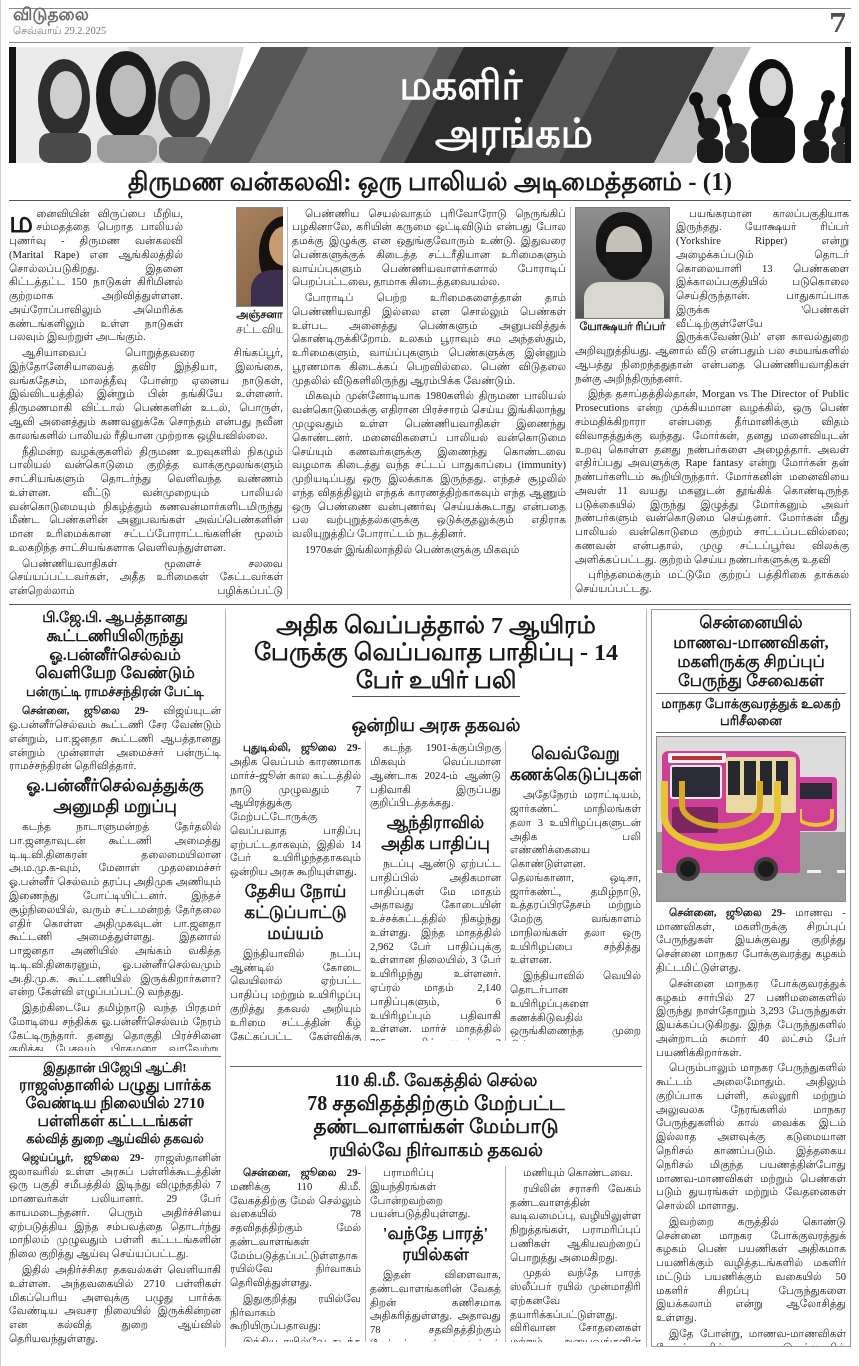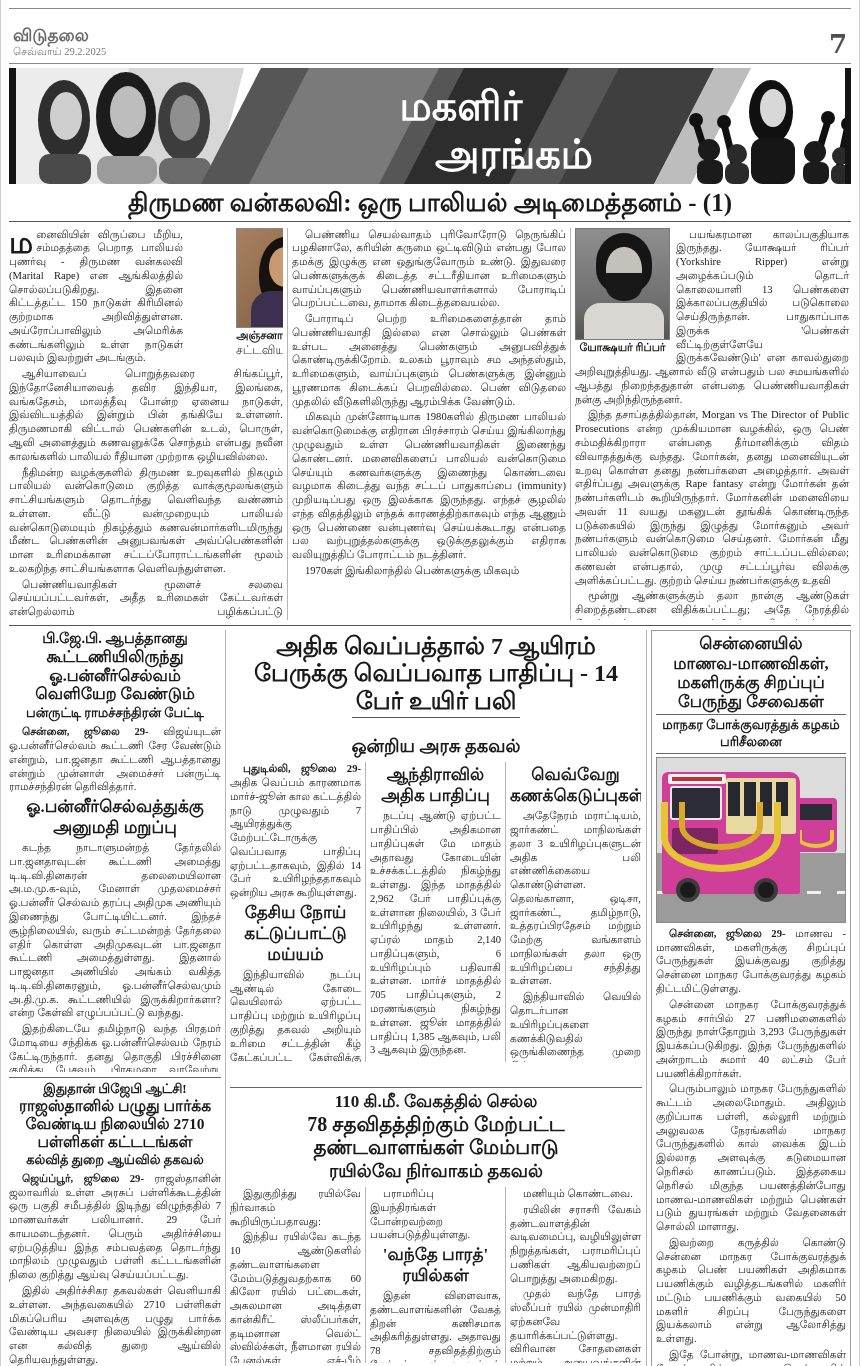--- a/index.html
+++ b/index.html
@@ -4,21 +4,21 @@
 <style>
   * { box-sizing: border-box; margin: 0; padding: 0; }
   html,body { background:#fff; }
   body { width:860px; height:1366px; overflow:hidden;
          font-family:"Liberation Serif","DejaVu Serif",serif; color:#1a1a1a; }
   .sheet { width:860px; height:1366px; padding:8px 8px 0 8px;
            border-left:1px solid #cfcfcf; border-right:1px solid #cfcfcf; }
 
   
   .pg-head { border-top:1.5px solid #8a8a8a; border-bottom:1.5px solid #8a8a8a;
-             padding:3px 4px 4px 4px; display:flex; justify-content:space-between; align-items:flex-end; height:56px; }
+             padding:3px 4px 4px 4px; display:flex; justify-content:space-between; align-items:flex-end; height:35px; }
   .paper-name { font-weight:bold; font-size:17px; color:#6b6b6b; line-height:1.1; }
   .edition-date { font-size:10.5px; color:#7a7a7a; }
   .pg-num { font-size:26px; font-weight:bold; color:#4f4f4f; font-family:"DejaVu Serif",serif; }
 
   
   .banner { margin-top:4px; height:116px; position:relative; background:#fff; overflow:hidden; }
   .banner svg { display:block; }
 
   
   .feat-headline { text-align:center; font-size:25px; font-weight:bold; letter-spacing:0;
@@ -205,20 +205,21 @@
           <div class="photo-ripper">
             <div class="coat"></div>
               <div class="hair"></div>
               <div class="face"></div>
               <div class="beard"></div>
           </div>
           <div class="photo-cap">யோக்ஷயர் ரிப்பர்</div>
         </div>
         <p class="bp">பயங்கரமான காலப்பகுதியாக இருந்தது. யோக்ஷயர் ரிப்பர் (Yorkshire Ripper) என்று அழைக்கப்படும் தொடர் கொலையாளி 13 பெண்களை இக்காலப்பகுதியில் படுகொலை செய்திருந்தான். பாதுகாப்பாக இருக்க 'பெண்கள் வீட்டிற்குள்ளேயே இருக்கவேண்டும்' என காவல்துறை அறிவுறுத்தியது. ஆனால் வீடு என்பதும் பல சமயங்களில் ஆபத்து நிறைந்ததுதான் என்பதை பெண்ணியவாதிகள் நன்கு அறிந்திருந்தனர்.</p>
         <p class="bp">இந்த தசாப்தத்தில்தான், Morgan vs The Director of Public Prosecutions என்ற முக்கியமான வழக்கில், ஒரு பெண் சம்மதிக்கிறாரா என்பதை தீர்மானிக்கும் விதம் விவாதத்துக்கு வந்தது. மோர்கன், தனது மனைவியுடன் உறவு கொள்ள தனது நண்பர்களை அழைத்தார். அவள் எதிர்ப்பது அவளுக்கு Rape fantasy என்று மோர்கன் தன் நண்பர்களிடம் கூறியிருந்தார். மோர்கனின் மனைவியை அவள் 11 வயது மகனுடன் தூங்கிக் கொண்டிருந்த படுக்கையில் இருந்து இழுத்து மோர்கனும் அவர் நண்பர்களும் வன்கொடுமை செய்தனர். மோர்கன் மீது பாலியல் வன்கொடுமை குற்றம் சாட்டப்படவில்லை; கணவன் என்பதால், முழு சட்டப்பூர்வ விலக்கு அளிக்கப்பட்டது. குற்றம் செய்ய நண்பர்களுக்கு உதவி</p>
+        <p class="bp">புரிந்தமைக்கும் மட்டுமே குற்றப் பத்திரிகை தாக்கல் செய்யப்பட்டது.</p>
         <p class="bp">மூன்று ஆண்களுக்கும் தலா நான்கு ஆண்டுகள் சிறைத்தண்டனை விதிக்கப்பட்டது; அதே நேரத்தில் மோர்கனுக்கு 10 ஆண்டுகள் சிறைத்தண்டனை விதிக்கப்பட்டது. அவர்கள் ஒவ்வொருவரும் மேல்முறையீடு செய்தனர். 1975-ம் ஆண்டில், சட்ட விவாதப் புள்ளியின் அடிப்படையில் இந்த வழக்கு பிரபுக்கள் சபைக்கு (House of Lords) பரிந்துரைக்கப்பட்டது.</p>
 
       </div>
     </div>
   </div>
 
   <hr class="hr-main">
 
   <div class="band2">
 
@@ -252,40 +253,42 @@
         <div class="subhead big"><span class="rule-above">ஒன்றிய அரசு தகவல்</span></div>
         <div class="cols3 heat-cols">
           <div class="c3">
             <p class="bp"><b class="dl">புதுடில்லி, ஜூலை 29-</b> <span>அதிக வெப்பம் காரணமாக மார்ச்-ஜூன் கால கட்டத்தில் நாடு முழுவதும் 7 ஆயிரத்துக்கு மேற்பட்டோருக்கு வெப்பவாத பாதிப்பு ஏற்பட்டதாகவும், இதில் 14 பேர் உயிரிழந்ததாகவும் ஒன்றிய அரசு கூறியுள்ளது.</span></p>
             <div class="inner-sub">தேசிய நோய் கட்டுப்பாட்டு மய்யம்</div>
             <p class="bp">இந்தியாவில் நடப்பு ஆண்டில் கோடை வெயிலால் ஏற்பட்ட பாதிப்பு மற்றும் உயிரிழப்பு குறித்து தகவல் அறியும் உரிமை சட்டத்தின் கீழ் கேட்கப்பட்ட கேள்விக்கு ஒன்றிய அரசின் தேசிய நோய் கட்டுப்பாட்டு மய்யம் பதில் அளித்துள்ளது. அதன்படி இந்த ஆண்டு கடந்த மார்ச் 1 முதல் ஜூன் 24 வரையிலான காலகட்டத்தில் அதிக வெப்பம் நிலவியதாகவும், இந்த நாட்களில் 7,192 பேர் வெப்பவாத பாதிப்புக்கு உள்ளாகி இருப்பதாகவும் கூறியுள்ளது. இதில் 14 பேர் உயிரிழந்து உள்ளனர்.</p>
 
           </div>
           <div class="vrule"></div>
           <div class="c3">
+            <p class="bp">கடந்த 1901-க்குப்பிறகு மிகவும் வெப்பமான ஆண்டாக 2024-ம் ஆண்டு பதிவாகி இருப்பது குறிப்பிடத்தக்கது.</p>
             <div class="inner-sub">ஆந்திராவில் அதிக பாதிப்பு</div>
             <p class="bp">நடப்பு ஆண்டு ஏற்பட்ட பாதிப்பில் அதிகமான பாதிப்புகள் மே மாதம் அதாவது கோடையின் உச்சக்கட்டத்தில் நிகழ்ந்து உள்ளது. இந்த மாதத்தில் 2,962 பேர் பாதிப்புக்கு உள்ளான நிலையில், 3 பேர் உயிரிழந்து உள்ளனர். ஏப்ரல் மாதம் 2,140 பாதிப்புகளும், 6 உயிரிழப்பும் பதிவாகி உள்ளன. மார்ச் மாதத்தில் 705 பாதிப்புகளும், 2 மரணங்களும் நிகழ்ந்து உள்ளன. ஜூன் மாதத்தில் பாதிப்பு 1,385 ஆகவும், பலி 3 ஆகவும் இருந்தன.</p>
 
           </div>
           <div class="vrule"></div>
           <div class="c3">
             <div class="inner-sub">வெவ்வேறு கணக்கெடுப்புகள்</div>
             <p class="bp">அதேநேரம் மராட்டியம், ஜார்கண்ட் மாநிலங்கள் தலா 3 உயிரிழப்புகளுடன் அதிக பலி எண்ணிக்கையை கொண்டுள்ளன. தெலங்கானா, ஒடிசா, ஜார்கண்ட், தமிழ்நாடு, உத்தரப்பிரதேசம் மற்றும் மேற்கு வங்காளம் மாநிலங்கள் தலா ஒரு உயிரிழப்பை சந்தித்து உள்ளன.</p>
             <p class="bp">இந்தியாவில் வெயில் தொடர்பான உயிரிழப்புகளை கணக்கிடுவதில் ஒருங்கிணைந்த முறை இல்லை என கண்டறியப்பட்டு உள்ளது. வெவ்வேறு அமைப்புகள் வெவ்வேறு வகையான கணக்குகளை வைத்திருக்கின்றன. அந்தவகையில் கடந்த 2015 முதல் 2022 வரையிலான கால கட்டத்தில் வெப்பவாதத்துக்கு உயிரிழந்தவர்களின் எண்ணிக்கையாக தேசிய நோய் கட்டுப்பாட்டு மய்யம் 3,812 மரணங்களை கணக்கு வைத்துள்ளது.</p>
 
           </div>
         </div>
       </div>
       <hr class="hr-sub">
       <div class="rail-box art">
         <div class="kicker" style="font-size:17px;">110 கி.மீ. வேகத்தில் செல்ல</div>
         <div class="art-headline hl-rail">78 சதவிதத்திற்கும் மேற்பட்ட தண்டவாளங்கள் மேம்பாடு</div>
         <div class="subhead big">ரயில்வே நிர்வாகம் தகவல்</div>
         <div class="cols3 rail-cols">
           <div class="c3">
+            <p class="bp"><b class="dl">சென்னை, ஜூலை 29-</b> <span>மணிக்கு 110 கி.மீ. வேகத்திற்கு மேல் செல்லும் வகையில் 78 சதவிதத்திற்கும் மேல் தண்டவாளங்கள் மேம்படுத்தப்பட்டுள்ளதாக ரயில்வே நிர்வாகம் தெரிவித்துள்ளது.</span></p>
             <p class="bp">இதுகுறித்து ரயில்வே நிர்வாகம் கூறியிருப்பதாவது:</p>
             <p class="bp">இந்திய ரயில்வே கடந்த 10 ஆண்டுகளில் தண்டவாளங்களை மேம்படுத்துவதற்காக 60 கிலோ ரயில் பட்டைகள், அகலமான அடித்தள கான்கிரீட் ஸ்லீப்பர்கள், தடிமனான வெல்ட் ஸ்வில்ச்கள், நீளமான ரயில் பேனல்கள், எச்-பீம் ஸ்லீப்பர்கள் மற்றும் நவீன தண்டவாள</p>
           </div>
           <div class="vrule"></div>
           <div class="c3">
             <p class="bp">பராமரிப்பு இயந்திரங்கள் போன்றவற்றை பயன்படுத்தியுள்ளது.</p>
             <div class="inner-sub">'வந்தே பாரத்' ரயில்கள்</div>
             <p class="bp">இதன் விளைவாக, தண்டவாளங்களின் வேகத் திறன் கணிசமாக அதிகரித்துள்ளது. அதாவது 78 சதவிதத்திற்கும் மேற்பட்ட தண்டவாளங்கள் 110 கி.மீ/மணி வேகத்திற்கு மேல் மேம்படுத்தப்பட்டுள்ளன.</p>
 
           </div>
@@ -297,21 +300,21 @@
           </div>
         </div>
       </div>
     </div>
 
     <div class="vrule"></div>
 
     <div class="strip-r art">
       <div class="kicker" style="font-size:17px;">சென்னையில்</div>
       <div class="art-headline hl-bus">மாணவ-மாணவிகள், மகளிருக்கு சிறப்புப் பேருந்து சேவைகள்</div>
-      <div class="subhead" style="border-top:1px solid #666;border-bottom:1px solid #666;padding:2px 0;">மாநகர போக்குவரத்துக் கழகம் பரிசீலனை</div>
+      <div class="subhead" style="border-top:1px solid #666;border-bottom:1px solid #666;padding:2px 0;">மாநகர போக்குவரத்துக் உலகற் பரிசீலனை</div>
       <div class="bus-photo">
         <div class="bus2">
             <div class="w"></div>
             <div class="g"></div>
           </div>
         <div class="lane"></div>
         <div class="bus">
           <div class="board">
               <i></i>
             </div>

